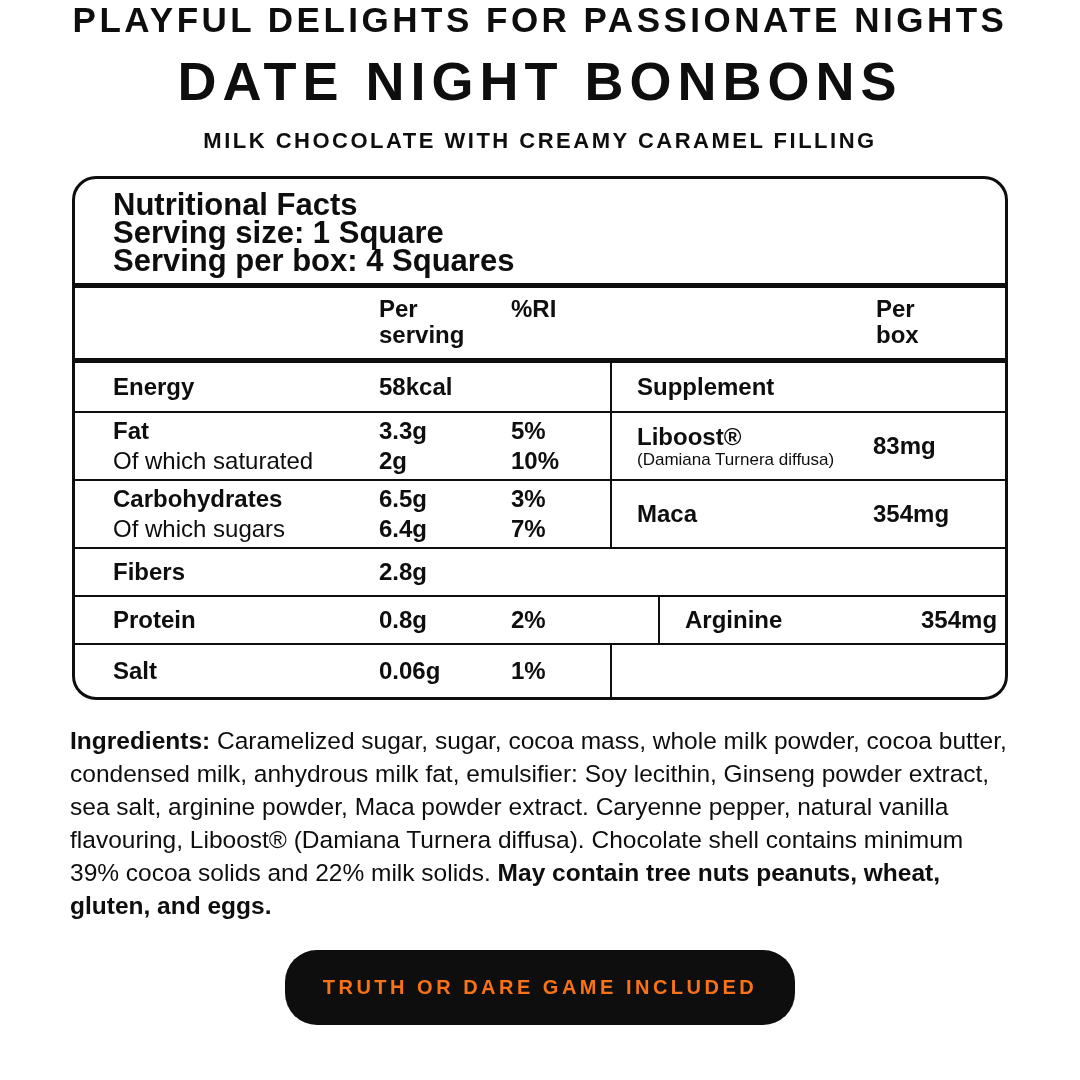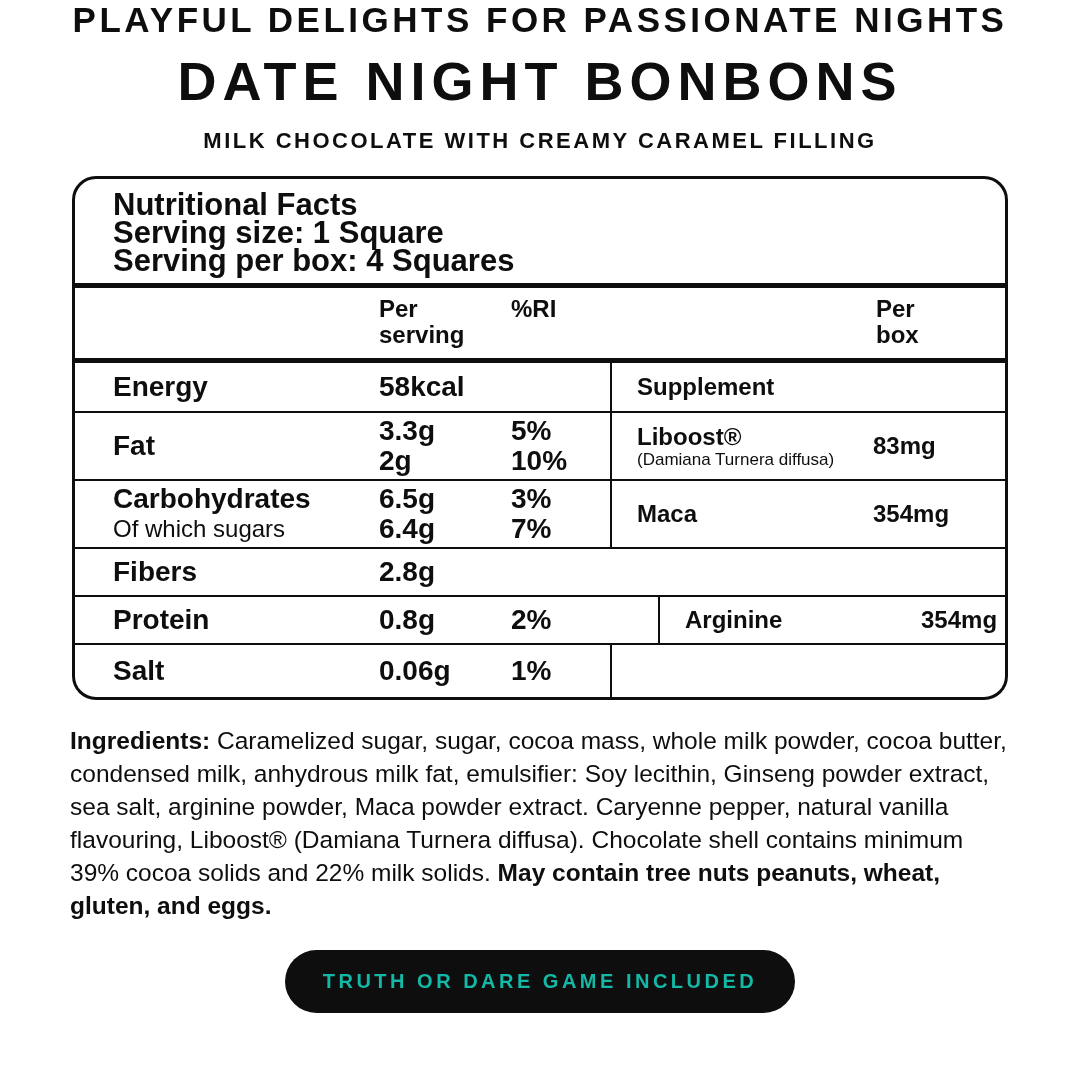--- a/index.html
+++ b/index.html
@@ -45,38 +45,38 @@
   .t-row.first{border-top:none;}
   .cell-left{
     width:535px;box-sizing:border-box;padding-left:38px;
     display:grid;grid-template-columns:266px 132px auto;align-items:center;
   }
   .cell-right{
     flex:1;box-sizing:border-box;border-left:2px solid #0e0e0e;padding-left:25px;
     display:grid;grid-template-columns:236px auto;align-items:center;align-self:stretch;
   }
   .h46{height:46px;gap:48px;} .h48{height:48px;} .h64{height:66px;} .h52{height:52px;}
-  .lbl,.val,.ri{font-size:28px;font-weight:700;line-height:30px;}
+  .lbl,.val,.ri{font-size:24px;font-weight:700;line-height:30px;}
   .sub-lbl{font-size:24px;font-weight:400;line-height:30px;}
   .supp-name{font-size:24px;font-weight:700;line-height:26px;}
   .supp-sub{font-size:17px;font-weight:400;line-height:19px;}
   .supp-amt{font-size:24px;font-weight:700;}
 
   
   .ingredients{
     width:940px;margin:24px auto 0 auto;font-size:24.5px;line-height:33px;
     font-weight:400;
   }
   .ingredients b{font-weight:700;}
 
   
   .pill-wrap{text-align:center;margin-top:28px;}
   .pill{
-    display:inline-block;background:#0e0e0e;color:#14b8a6;border-radius:32px;
-    padding:20px 38px;font-size:20px;font-weight:700;letter-spacing:3.5px;
+    display:inline-block;background:#0e0e0e;color:#f97316;border-radius:32px;
+    padding:26px 38px;font-size:20px;font-weight:700;letter-spacing:3.5px;
     white-space:nowrap;
   }
 </style>
 </head>
 <body>
 
 <div class="page">
 
   <div class="hd tagline">PLAYFUL DELIGHTS FOR PASSIONATE NIGHTS</div>
   <div class="hd title">DATE NIGHT BONBONS</div>
@@ -116,20 +116,21 @@
       <div class="cell-right">
         <div class="supp-name">Supplement</div>
         <div class="supp-amt"></div>
       </div>
     </div>
 
     <div class="t-row h64">
       <div class="cell-left">
         <div>
           <div class="lbl">Fat</div>
+          <div class="sub-lbl">Of which saturated</div>
         </div>
         <div>
           <div class="val">3.3g</div>
           <div class="val">2g</div>
         </div>
         <div>
           <div class="ri">5%</div>
           <div class="ri">10%</div>
         </div>
       </div>

